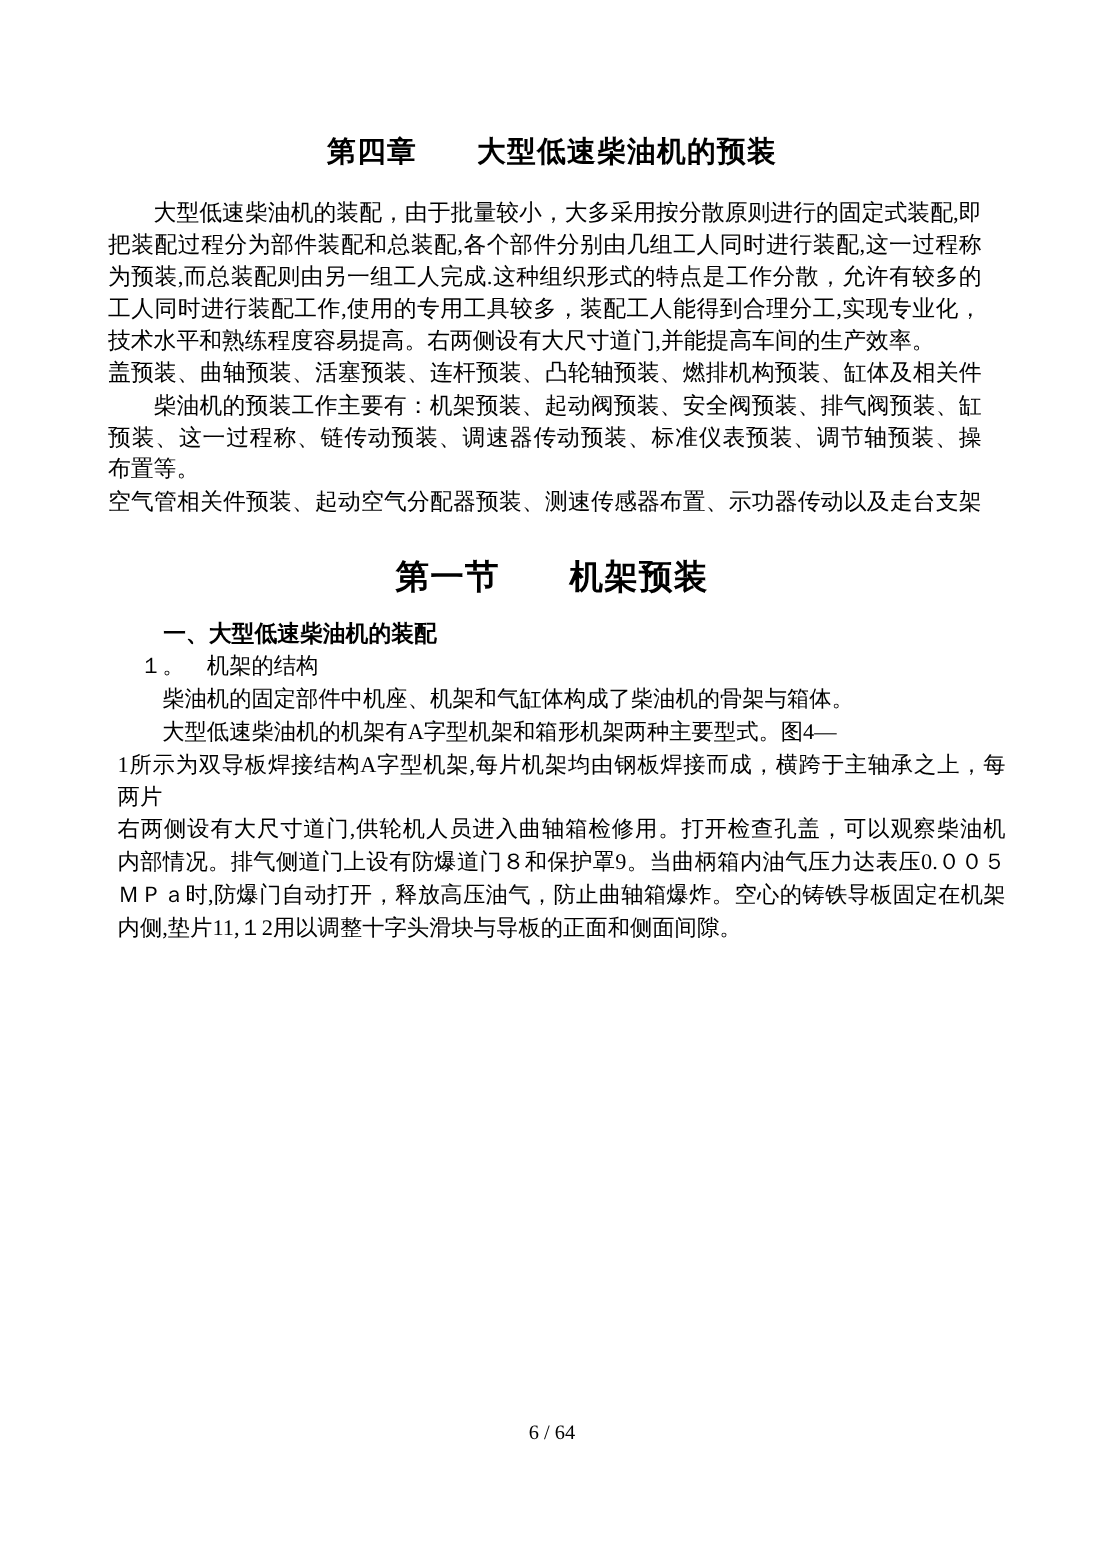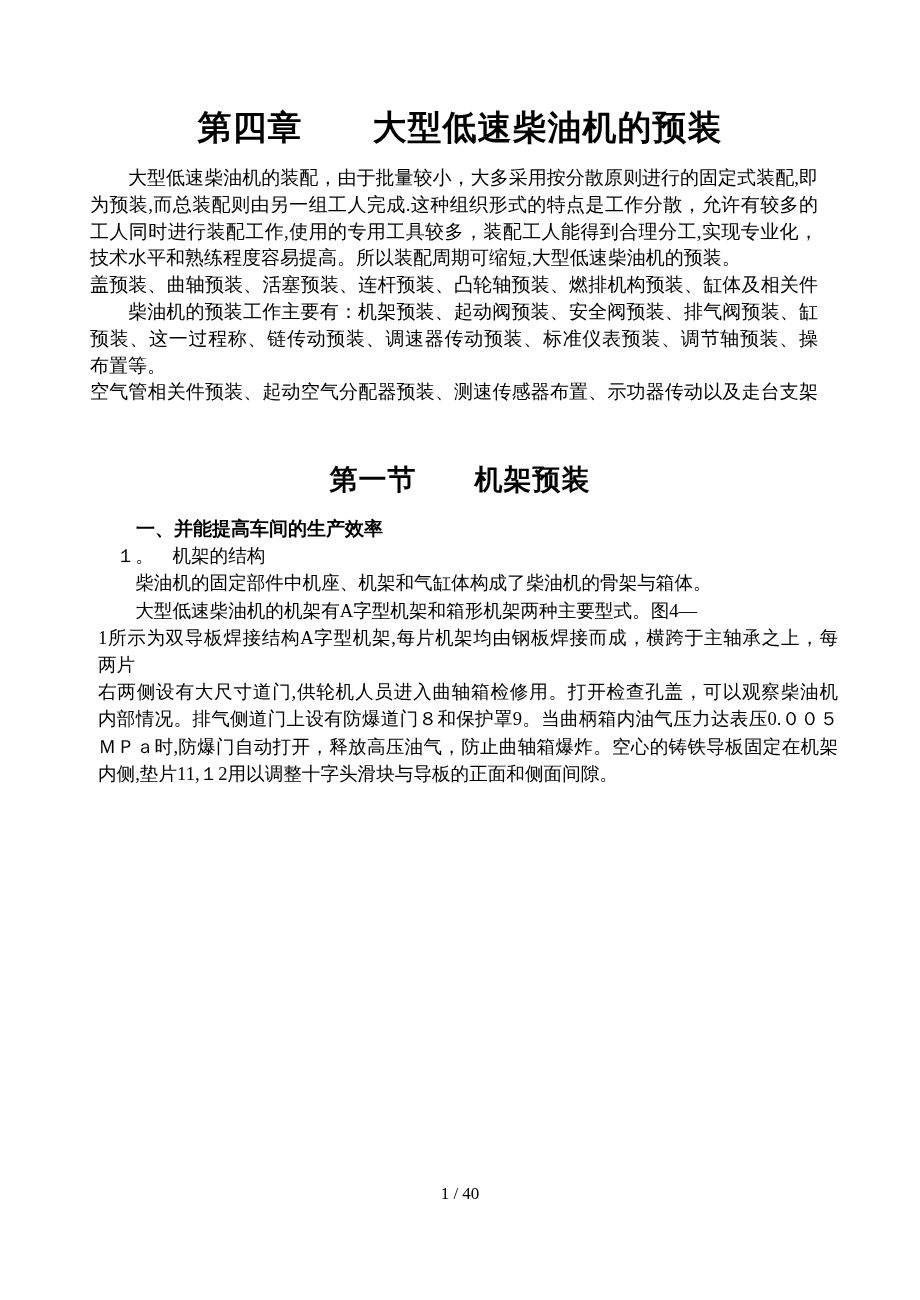--- a/index.html
+++ b/index.html
@@ -18,32 +18,32 @@
   }
   .chapter-title {
     position: absolute;
     top: 106px;
     left: 0;
     width: 920px;
     margin: 0;
     text-align: center;
     font-family: "Liberation Sans", "DejaVu Sans", sans-serif;
     font-weight: bold;
-    font-size: 34px;
+    font-size: 24px;
     line-height: 42px;
     letter-spacing: 1px;
   }
   .section-title {
     position: absolute;
     top: 461px;
     left: 0;
     width: 920px;
     margin: 0;
     text-align: center;
-    font-family: Liberation Mono, monospace;
+    font-family: Liberation Serif, serif;
     font-weight: bold;
     font-size: 28px;
     line-height: 42px;
     letter-spacing: 1px;
   }
   .flow {
     position: absolute;
     text-align: left;
   }
   .flow.upper {
@@ -90,39 +90,40 @@
   }
 </style>
 </head>
 <body>
 
 <div class="sheet">
   <h1 class="chapter-title">第四章　　大型低速柴油机的预装</h1>
 
   <div class="flow upper" id="intro-flow">
       <div class="line just indent">大型低速柴油机的装配，由于批量较小，大多采用按分散原则进行的固定式装配,即</div>
+      <div class="line just">把装配过程分为部件装配和总装配,各个部件分别由几组工人同时进行装配,这一过程称</div>
       <div class="line just">为预装,而总装配则由另一组工人完成.这种组织形式的特点是工作分散，允许有较多的</div>
       <div class="line just">工人同时进行装配工作,使用的专用工具较多，装配工人能得到合理分工,实现专业化，</div>
-      <div class="line">技术水平和熟练程度容易提高。所以装配周期可缩短,大型低速柴油机的预装。</div>
+      <div class="line">技术水平和熟练程度容易提高。右两侧设有大尺寸道门,并能提高车间的生产效率。</div>
       <div class="line just">盖预装、曲轴预装、活塞预装、连杆预装、凸轮轴预装、燃排机构预装、缸体及相关件</div>
       <div class="line just indent">柴油机的预装工作主要有：机架预装、起动阀预装、安全阀预装、排气阀预装、缸</div>
       <div class="line just">预装、这一过程称、链传动预装、调速器传动预装、标准仪表预装、调节轴预装、操</div>
       <div class="line">布置等。</div>
       <div class="line just">空气管相关件预装、起动空气分配器预装、测速传感器布置、示功器传动以及走台支架</div>
     </div>
 
   <h2 class="section-title">第一节　　机架预装</h2>
 
   <div class="flow lower" id="section-flow">
-      <div class="line heading indent">一、并能提高车间的生产效率</div>
+      <div class="line heading indent">一、大型低速柴油机的装配</div>
       <div class="line indent1">１。　机架的结构</div>
       <div class="line indent">柴油机的固定部件中机座、机架和气缸体构成了柴油机的骨架与箱体。</div>
       <div class="line indent">大型低速柴油机的机架有A字型机架和箱形机架两种主要型式。图4—</div>
       <div class="line just">1所示为双导板焊接结构A字型机架,每片机架均由钢板焊接而成，横跨于主轴承之上，每</div>
       <div class="line">两片</div>
       <div class="line just">右两侧设有大尺寸道门,供轮机人员进入曲轴箱检修用。打开检查孔盖，可以观察柴油机</div>
       <div class="line just">内部情况。排气侧道门上设有防爆道门８和保护罩9。当曲柄箱内油气压力达表压0.００５</div>
       <div class="line just">ＭＰａ时,防爆门自动打开，释放高压油气，防止曲轴箱爆炸。空心的铸铁导板固定在机架</div>
       <div class="line">内侧,垫片11,１2用以调整十字头滑块与导板的正面和侧面间隙。</div>
     </div>
 
-  <div class="footer">1 / 40</div>
+  <div class="footer">6 / 64</div>
 </div>
 
 </body></html>

